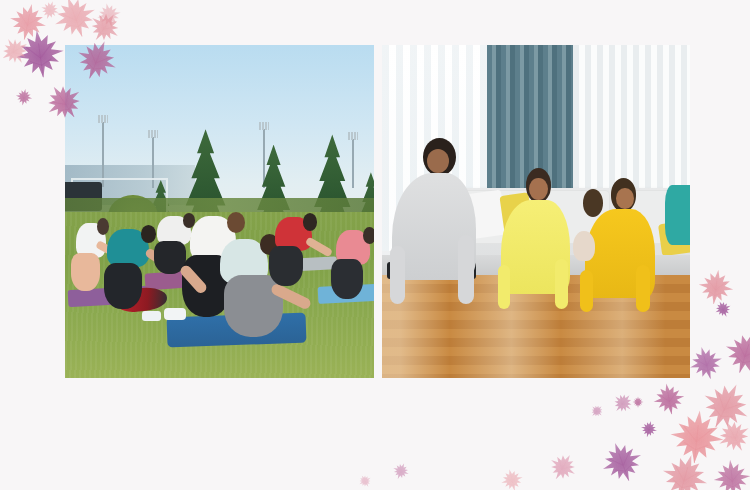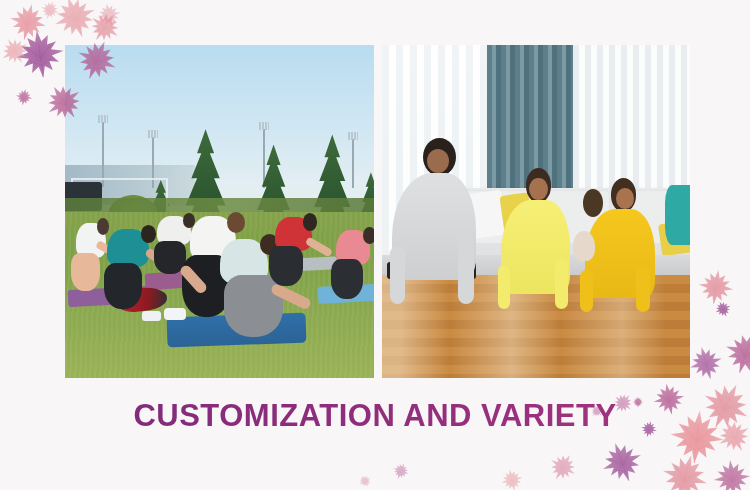--- a/index.html
+++ b/index.html
@@ -796,15 +796,14 @@
             <path d="M50 94 L50 30"></path>
             <path d="M50 58 L26 34"></path>
             <path d="M50 58 L74 34"></path>
             <path d="M50 72 L30 62"></path>
             <path d="M50 72 L70 62"></path>
           </g>
         </svg>
       </div>
     </div>
 
-  <div class="title">CUSTOMIZATION AND VARIETY</div>
 
 </div>
 
 </body></html>

